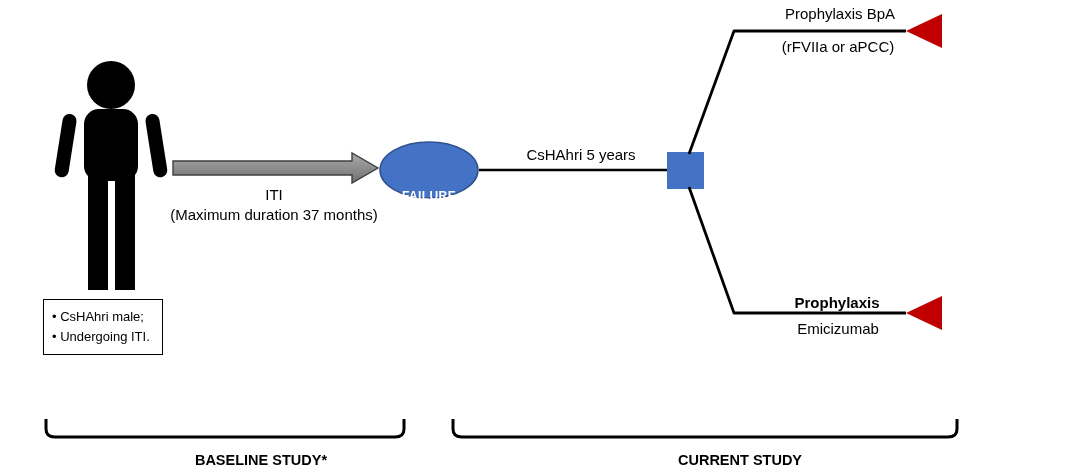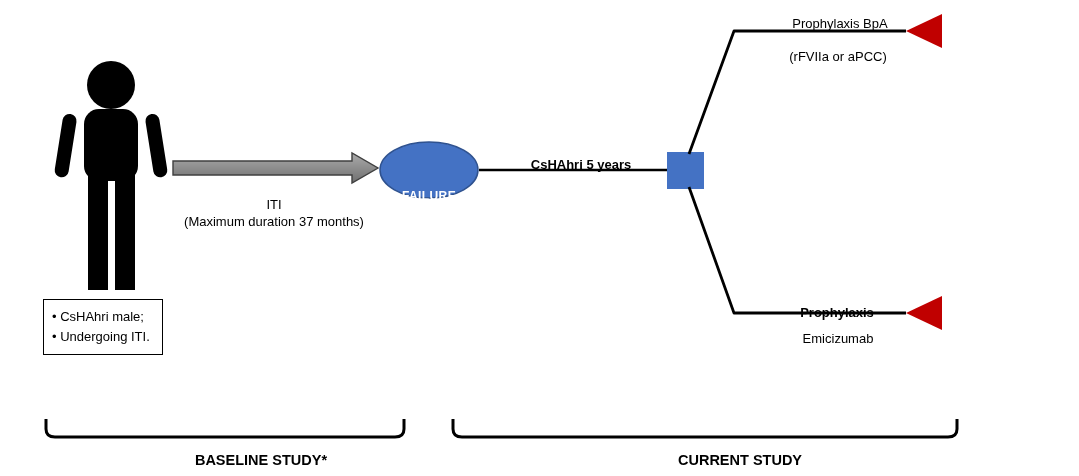--- a/index.html
+++ b/index.html
@@ -16,24 +16,23 @@
     color: #000000;
     overflow: hidden;
   }
   .layer {
     position: absolute;
     left: 0;
     top: 0;
   }
   .label {
     position: absolute;
-    font-size: 13px;
+    font-size: 15px;
     line-height: 1.3;
     white-space: nowrap;
-    margin-top: 12px;
   }
   .center {
     transform: translateX(-50%);
     text-align: center;
   }
   .info-box {
     position: absolute;
     left: 43px;
     top: 299px;
     border: 1.6px solid #000000;
@@ -111,21 +110,21 @@
     <div>• Undergoing ITI.</div>
   </div>
 
   <div class="label center" style="left:274px; top:185px;">
     <div>ITI</div>
     <div>(Maximum duration 37 months)</div>
   </div>
 
   <div class="failure-label">FAILURE</div>
 
-  <div class="label center" style="left:581px; top:145px;font-weight:bold;">CsHAhri 5 years</div>
+  <div class="label center" style="left:581px; top:145px;">CsHAhri 5 years</div>
 
   <div class="label center" style="left:840px; top:4px;">Prophylaxis BpA</div>
   <div class="label center" style="left:838px; top:37px;text-align:center;">(rFVIIa or aPCC)</div>
 
   <div class="label center" style="left:837px; top:293px;font-weight:bold;">Prophylaxis</div>
   <div class="label center" style="left:838px; top:319px;">Emicizumab</div>
 
   <div class="footer-label" style="left:225px;">BASELINE STUDY*</div>
   <div class="footer-label" style="left:704px;">CURRENT STUDY</div>
 

